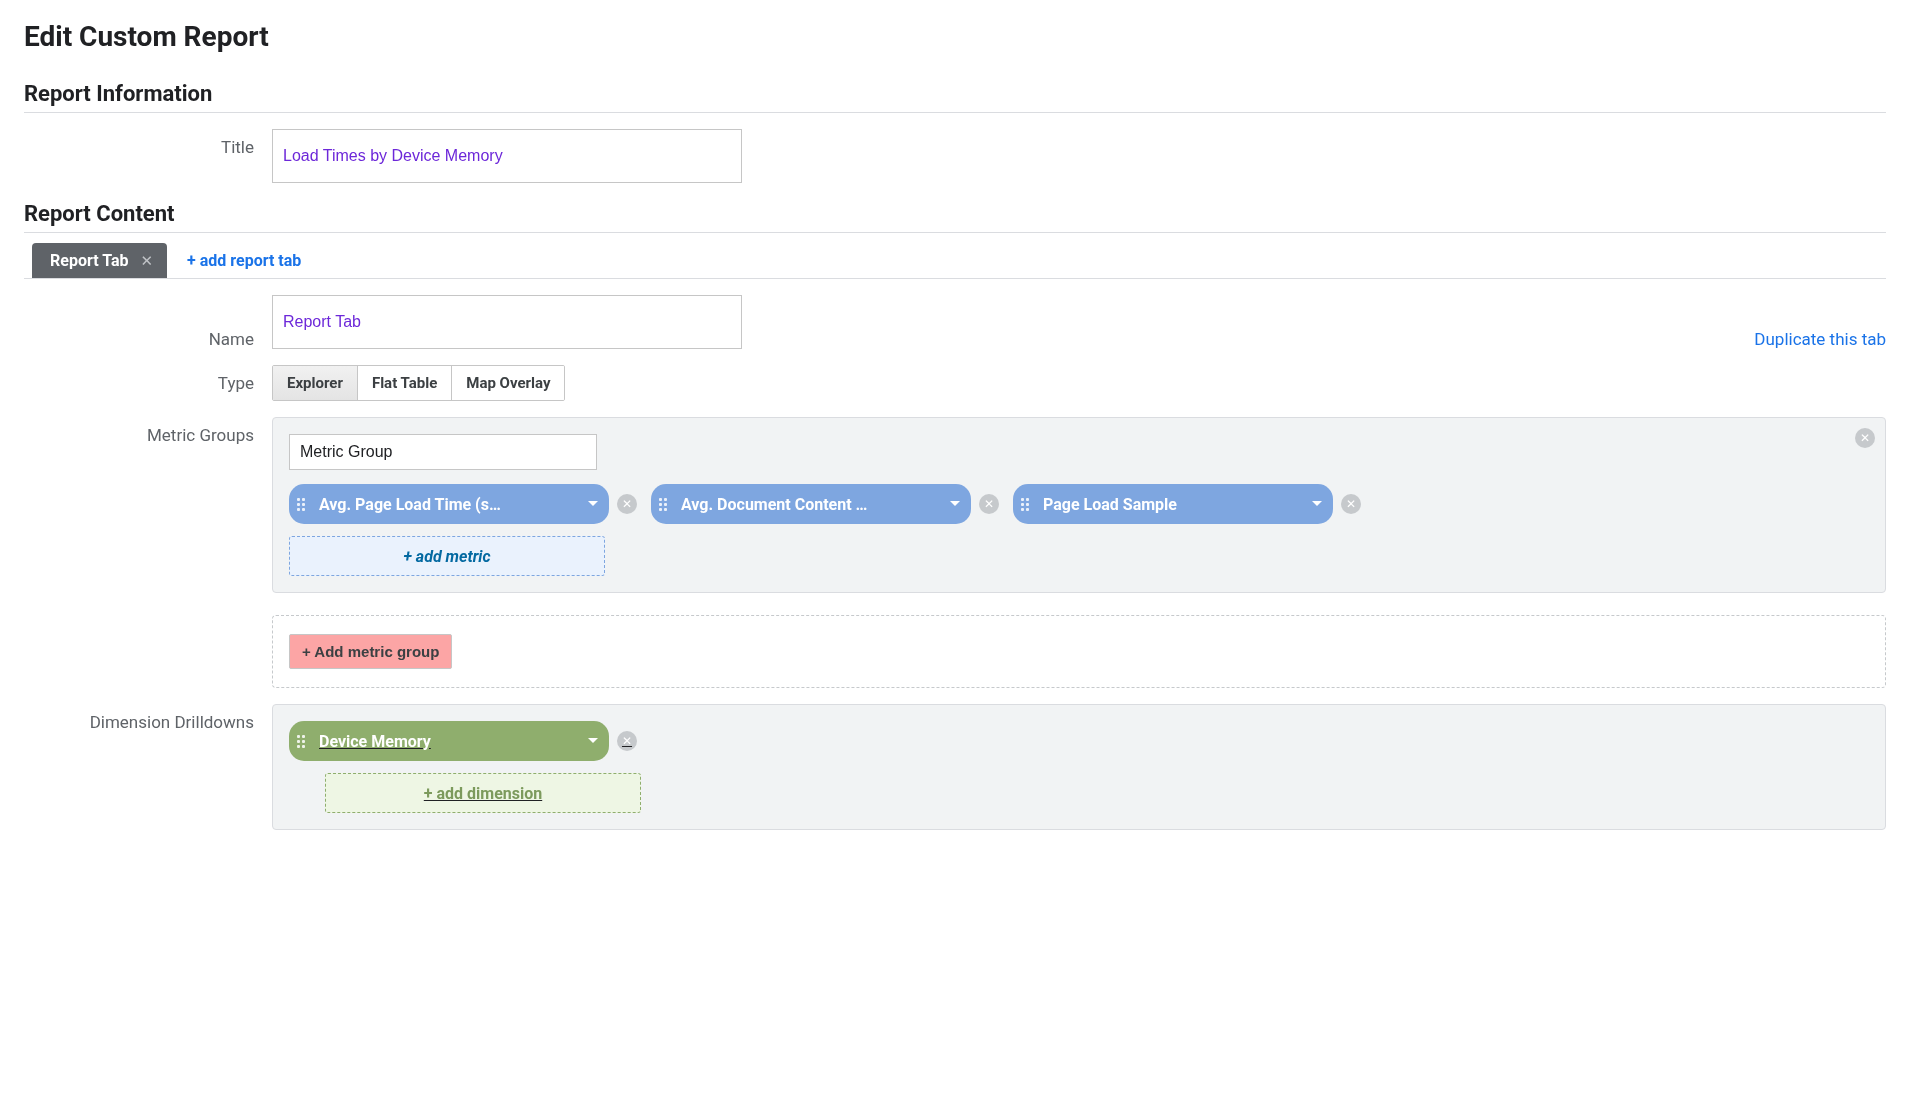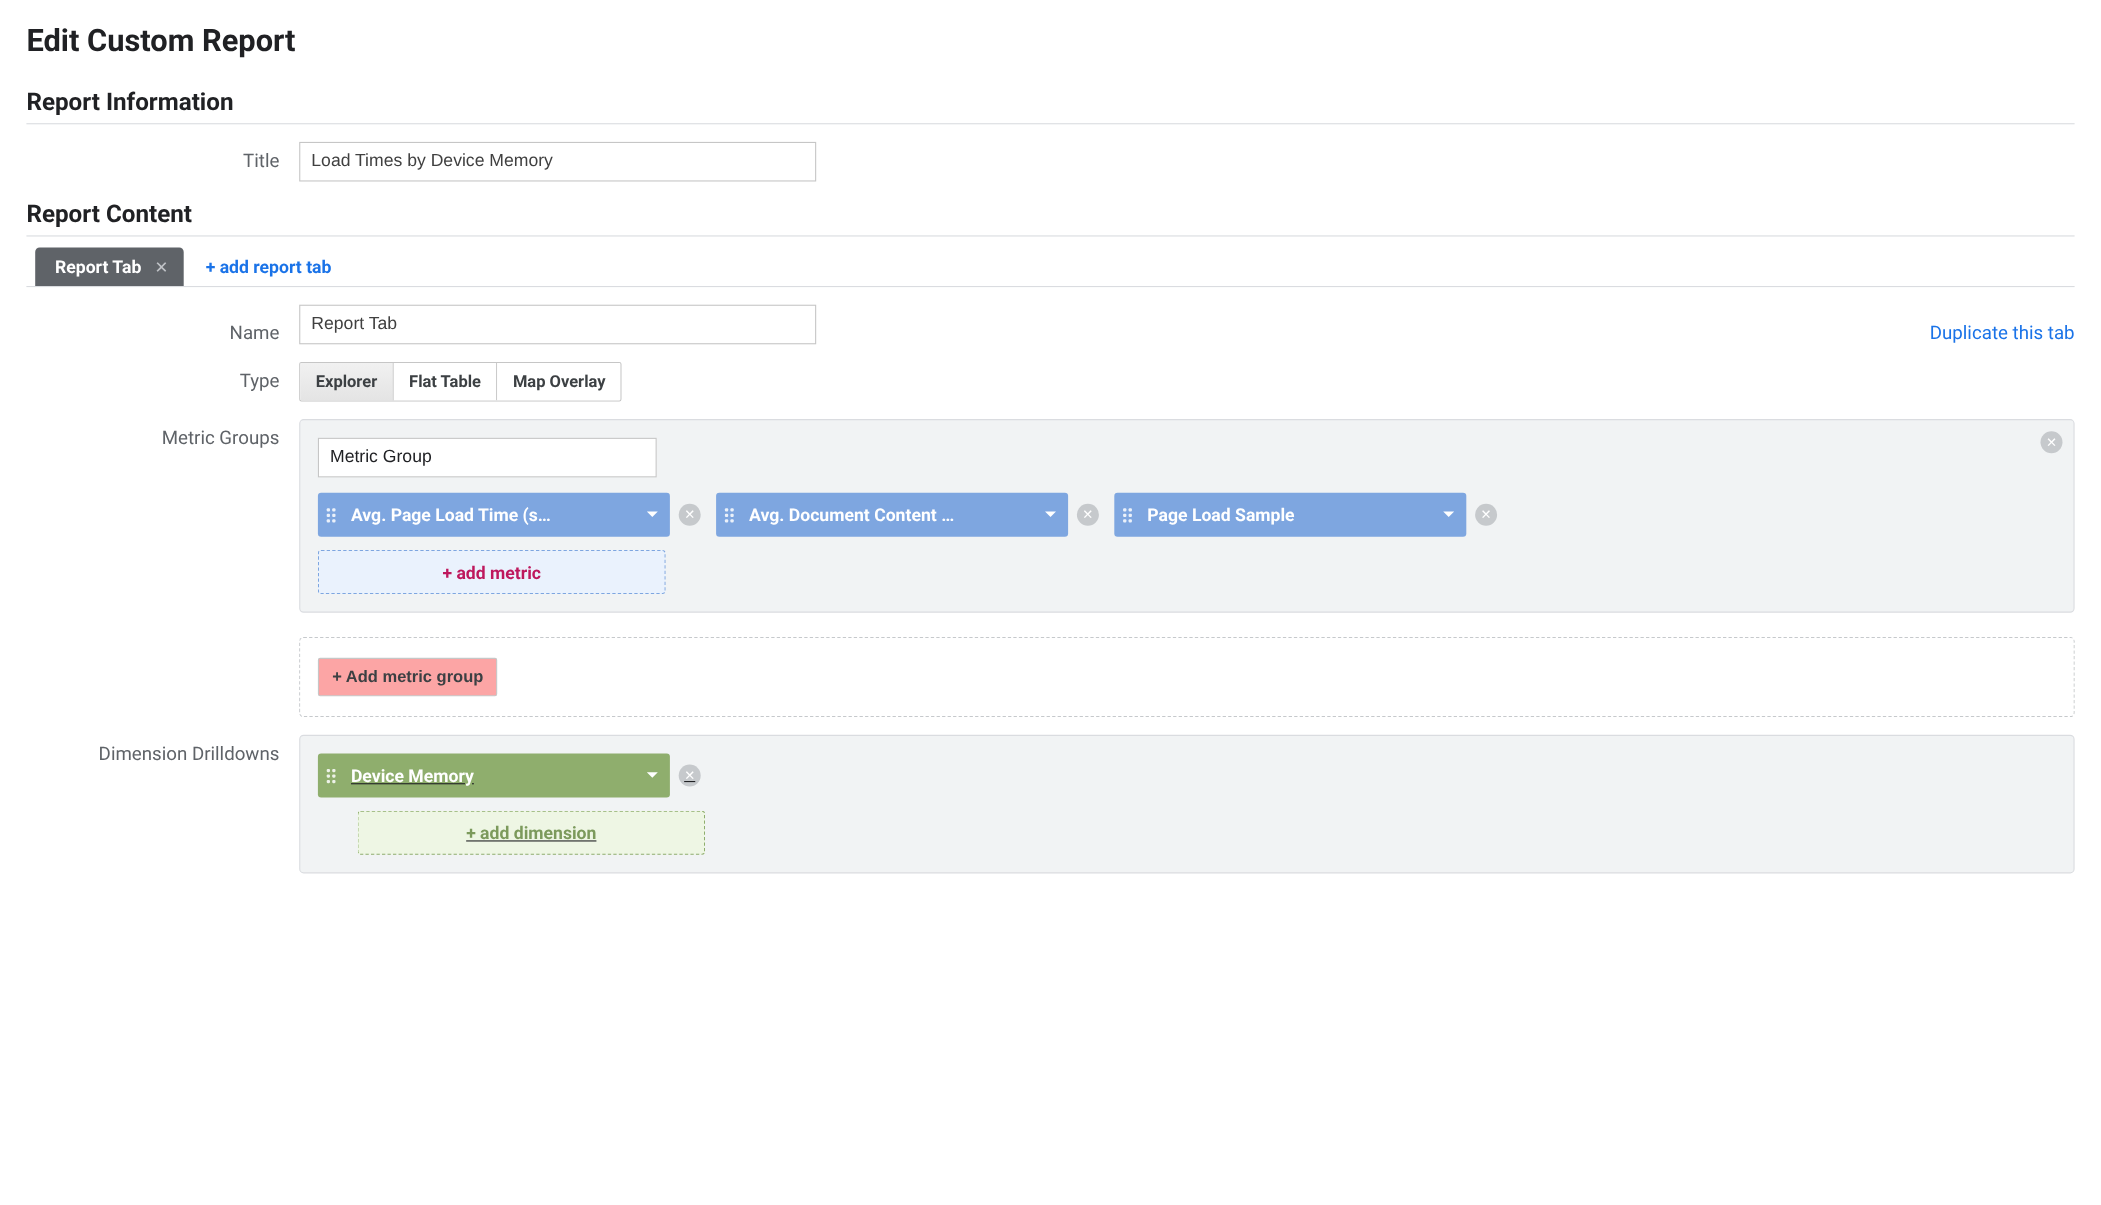--- a/index.html
+++ b/index.html
@@ -33,25 +33,25 @@
     min-width: 248px;
     text-align: right;
     padding-right: 18px;
     padding-top: 8px;
     color: #5f6368;
     font-size: 17px;
   }
   .control-col { flex: 1; }
   input[type=text].wide {
     width: 470px;
-    height: 36px;
+    height: 54px;
     border: 1px solid #c6c6c6;
     padding: 4px 10px;
     font-size: 16px;
-    color: #404040;
+    color: #6d28d9;
     background:#fff;
   }
   input[type=text].mg-name {
     width: 308px;
     height: 36px;
     border: 1px solid #c6c6c6;
     padding: 4px 10px;
     font-size: 16px;
     color: #202124;
     background: #fff;
@@ -106,21 +106,21 @@
     width:20px;height:20px;border-radius:50%;
     background:#c6c9cc;color:#fff;
     display:flex;align-items:center;justify-content:center;
     font-size:12px;cursor:pointer;
   }
   .chips { display:flex; flex-wrap:wrap; gap:0; margin-top:14px;}
   .chip-wrap{display:flex;align-items:center;margin-right:14px;margin-bottom:12px;}
   .chip {
     display:flex;align-items:center;
     height:40px;
-    border-radius:3px;
+    border-radius:15px;
     color:#fff;
     font-weight:700;
     font-size:16px;
     padding:0 10px 0 8px;
     min-width:320px;
     max-width:330px;
     cursor:pointer;
   }
   .chip.metric{ background:#7ea6e0; }
   .chip.dimension{ background:#8fae6d; }
@@ -138,21 +138,21 @@
     display:flex;align-items:center;justify-content:center;
     font-size:12px;cursor:pointer;
   }
   .add-chip {
     display:flex;align-items:center;justify-content:center;
     height:40px;border-radius:3px;
     font-weight:700;font-size:16px;
     min-width:316px;cursor:pointer;
   }
   .add-chip.metric{
-    border:1.5px dashed #7ea6e0; color:#be185d; background:#eaf2fd;
+    border:1.5px dashed #7ea6e0; color:#0369a1; background:#eaf2fd;font-style:italic;
   }
   .add-chip.dimension{
     border:1.5px dashed #8fae6d; color:#7c9a5c; background:#eef6e4;
     margin-left:36px;
   }
   .dashed-panel{
     border:1.5px dashed #c6c9cc; border-radius:4px;
     padding:18px 16px;
   }
   .btn-outline{

